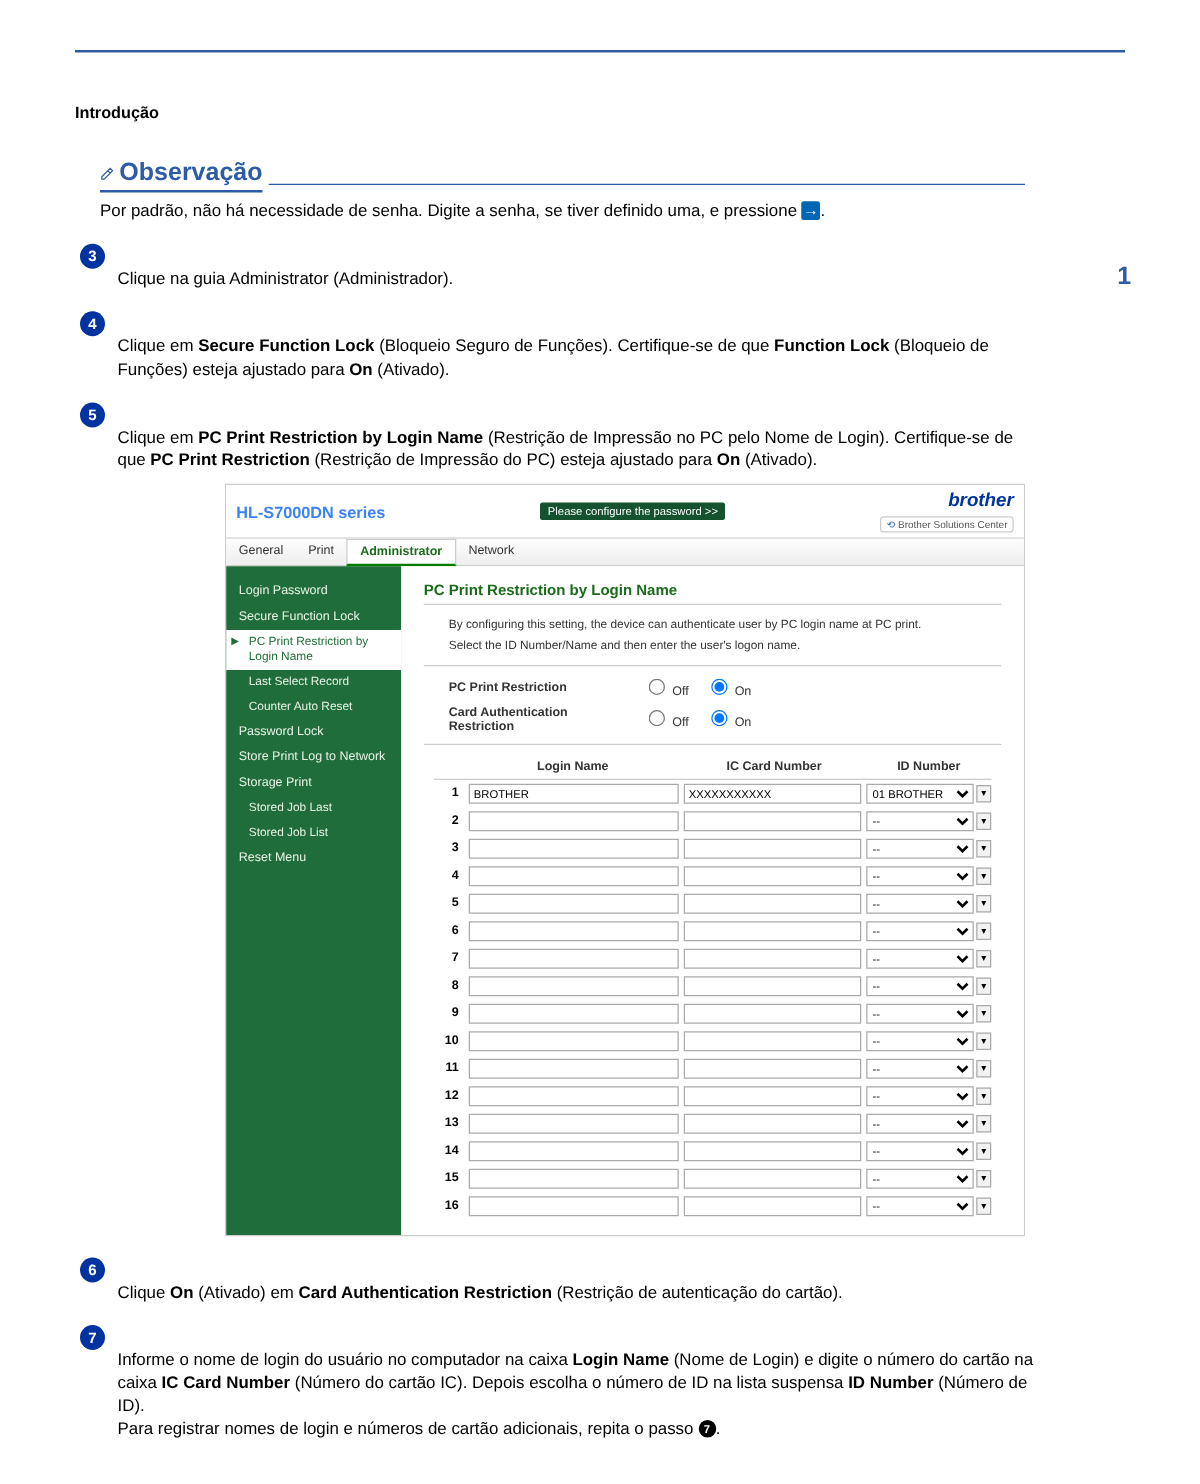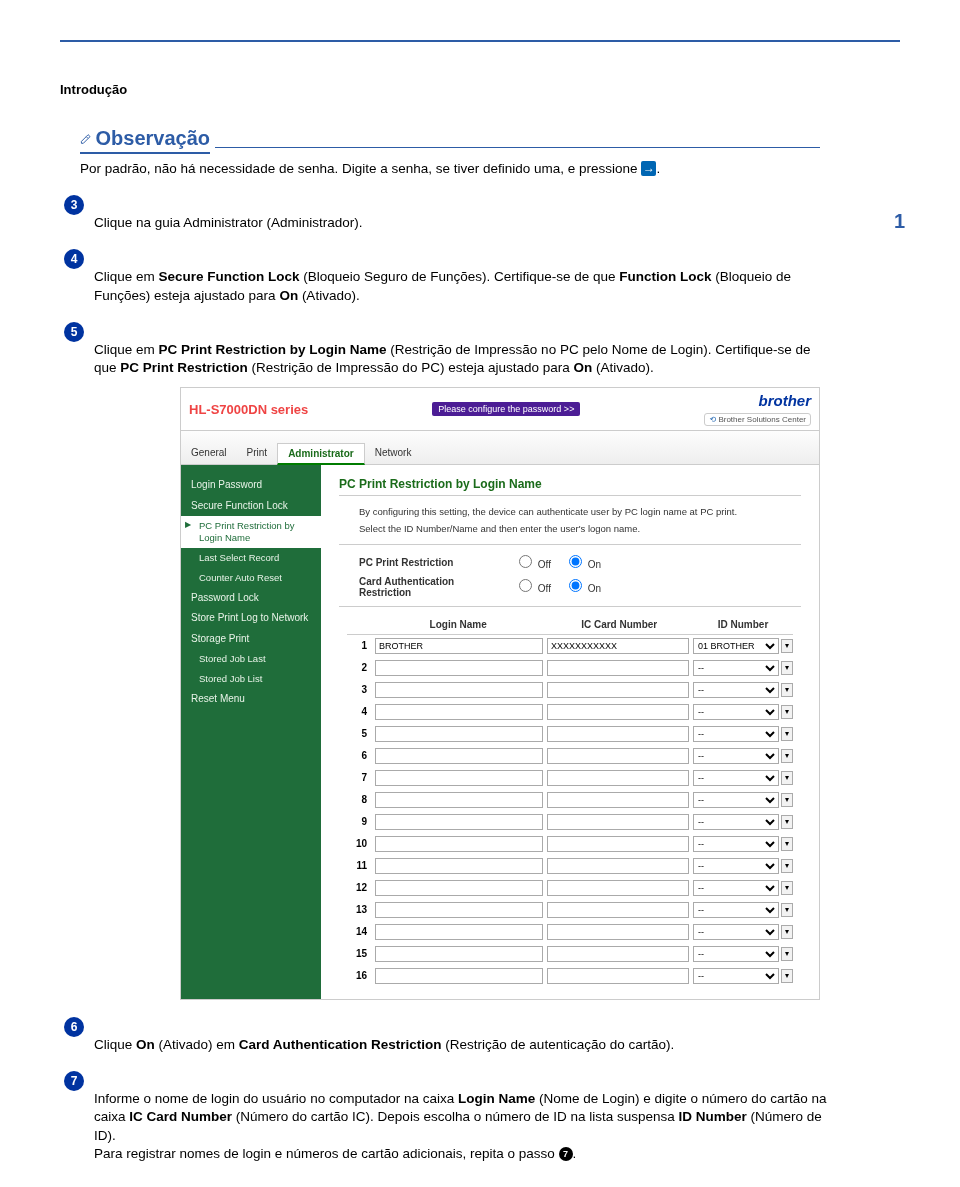--- a/index.html
+++ b/index.html
@@ -15,27 +15,27 @@
   .arrow-icon { display: inline-block; width: 15px; height: 15px; background: #0066b3; color: #fff; text-align: center; line-height: 15px; font-size: 12px; vertical-align: text-bottom; border-radius: 2px; }
   .page-num-badge { position: absolute; top: 210px; right: 55px; font-size: 20px; color: #2d5ca6; font-weight: bold; }
   .step { display: flex; gap: 10px; margin-top: 16px; margin-left: 4px; margin-right: 70px; }
   .step-num { width: 20px; height: 20px; background: #0033a0; color: #fff; border-radius: 50%; font-size: 12px; font-weight: bold; display: flex; align-items: center; justify-content: center; flex-shrink: 0; margin-top: 1px; }
   .step-num.black { background: #000; }
   .step-body { flex: 1; font-size: 13.5px; line-height: 1.35; margin-top: 20px; }
   .step-body b { font-weight: bold; }
   
   .shot { width: 640px; margin: 10px auto 10px 120px; border: 1px solid #ccc; font-family: Arial, sans-serif; }
   .shot-top { display: flex; align-items: center; justify-content: space-between; padding: 4px 8px; background: #fff; border-bottom: 1px solid #ccc; }
-  .shot-title { color: #ef4444; font-weight: bold; font-size: 13px; }
-  .shot-configure { background: #4c1d95; color: #fff; font-size: 9px; padding: 2px 6px; border-radius: 2px; }
+  .shot-title { color: #3b82f6; font-weight: bold; font-size: 13px; }
+  .shot-configure { background: #14532d; color: #fff; font-size: 9px; padding: 2px 6px; border-radius: 2px; }
   .shot-brand { text-align: right; }
   .shot-brand .br { color: #0033a0; font-weight: bold; font-size: 15px; font-style: italic; }
   .shot-brand .solutions { font-size: 8px; color: #555; border: 1px solid #ccc; border-radius: 3px; padding: 1px 4px; display: inline-block; margin-top: 2px; }
   .shot-tabs { display: flex; background: linear-gradient(#fdfdfd,#eee); border-bottom: 1px solid #ccc; font-size: 10px; }
-  .shot-tab { padding: 4px 10px; color: #333; cursor: pointer; margin-top: 12px; }
+  .shot-tab { padding: 4px 10px; color: #333; cursor: pointer; }
   .shot-tab.active { background: #fff; border: 1px solid #ccc; border-bottom: 2px solid #007c00; margin-bottom: -1px; font-weight: bold; color: #1a6b1a; }
   .shot-body { display: flex; min-height: 470px; }
   .shot-side { width: 140px; background: #1f6d3a; color: #e8f3e8; font-size: 10px; padding: 10px 0; }
   .shot-side .sitem { padding: 4px 10px; cursor: pointer; line-height: 1.25; }
   .shot-side .sitem.sub { padding-left: 18px; font-size: 9.5px; }
   .shot-side .sitem.sel { background: #fff; color: #1f6d3a; position: relative; }
   .shot-side .sitem.sel::before { content: "▶"; position: absolute; left: 4px; font-size: 8px; color: #1f6d3a; }
   .shot-main { flex: 1; background: #fff; padding: 12px 18px; }
   .shot-h { color: #1a6b1a; font-size: 12px; font-weight: bold; border-bottom: 1px solid #ccc; padding-bottom: 4px; margin-bottom: 10px; }
   .shot-desc { font-size: 9.5px; color: #333; margin: 2px 20px 4px 20px; line-height: 1.35; }

